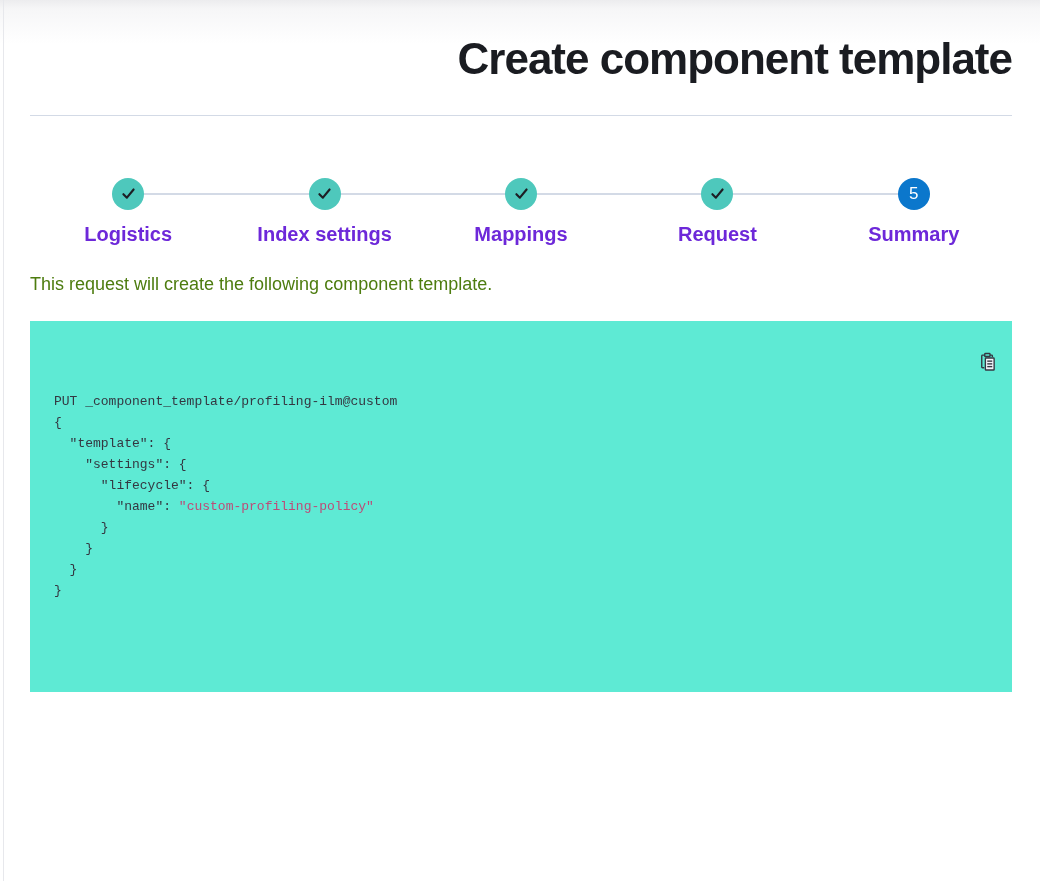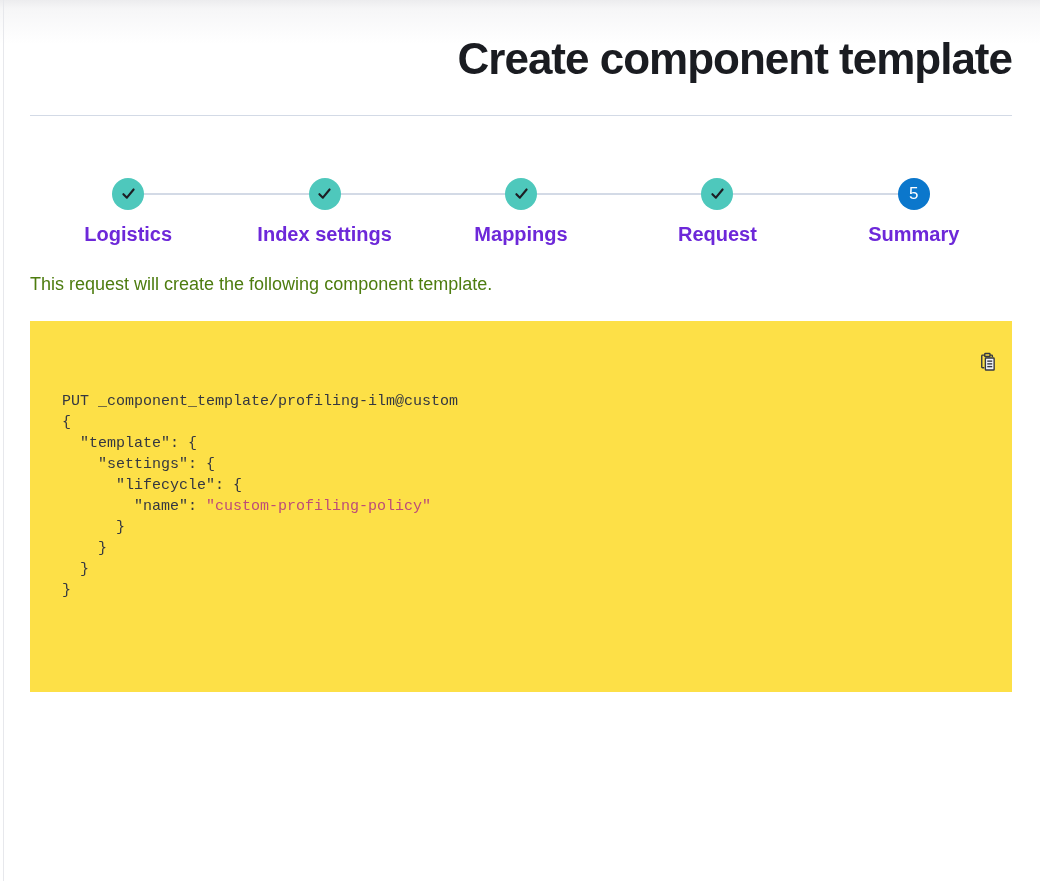--- a/index.html
+++ b/index.html
@@ -71,24 +71,24 @@
     content: ""; position: absolute; left: 0; right: 0; bottom: -1px;
     height: 3px; background: #0b77cc;
   }
   .request-description {
     margin-top: 26px; font-size: 18px; line-height: 1.4; color: #4d7c0f;
   }
   
   .code-block {
     position: relative;
     margin-top: 24px;
-    background: #fde047;
-    padding: 28px 60px 28px 32px;
+    background: #5eead4;
+    padding: 28px 60px 28px 24px;
     font-family: "Liberation Mono", "DejaVu Sans Mono", monospace;
-    font-size: 15px; line-height: 21px;
+    font-size: 13px; line-height: 21px;
     color: #343741;
     white-space: pre;
   }
   .code-line { min-height: 21px; }
   .seg-string { color: #bd4c78; }
   .copy-button {
     position: absolute; top: 32px; right: 28px;
     width: 22px; height: 22px;
     background: transparent; border: none; padding: 0;
     cursor: pointer; display: flex; align-items: center; justify-content: center;

